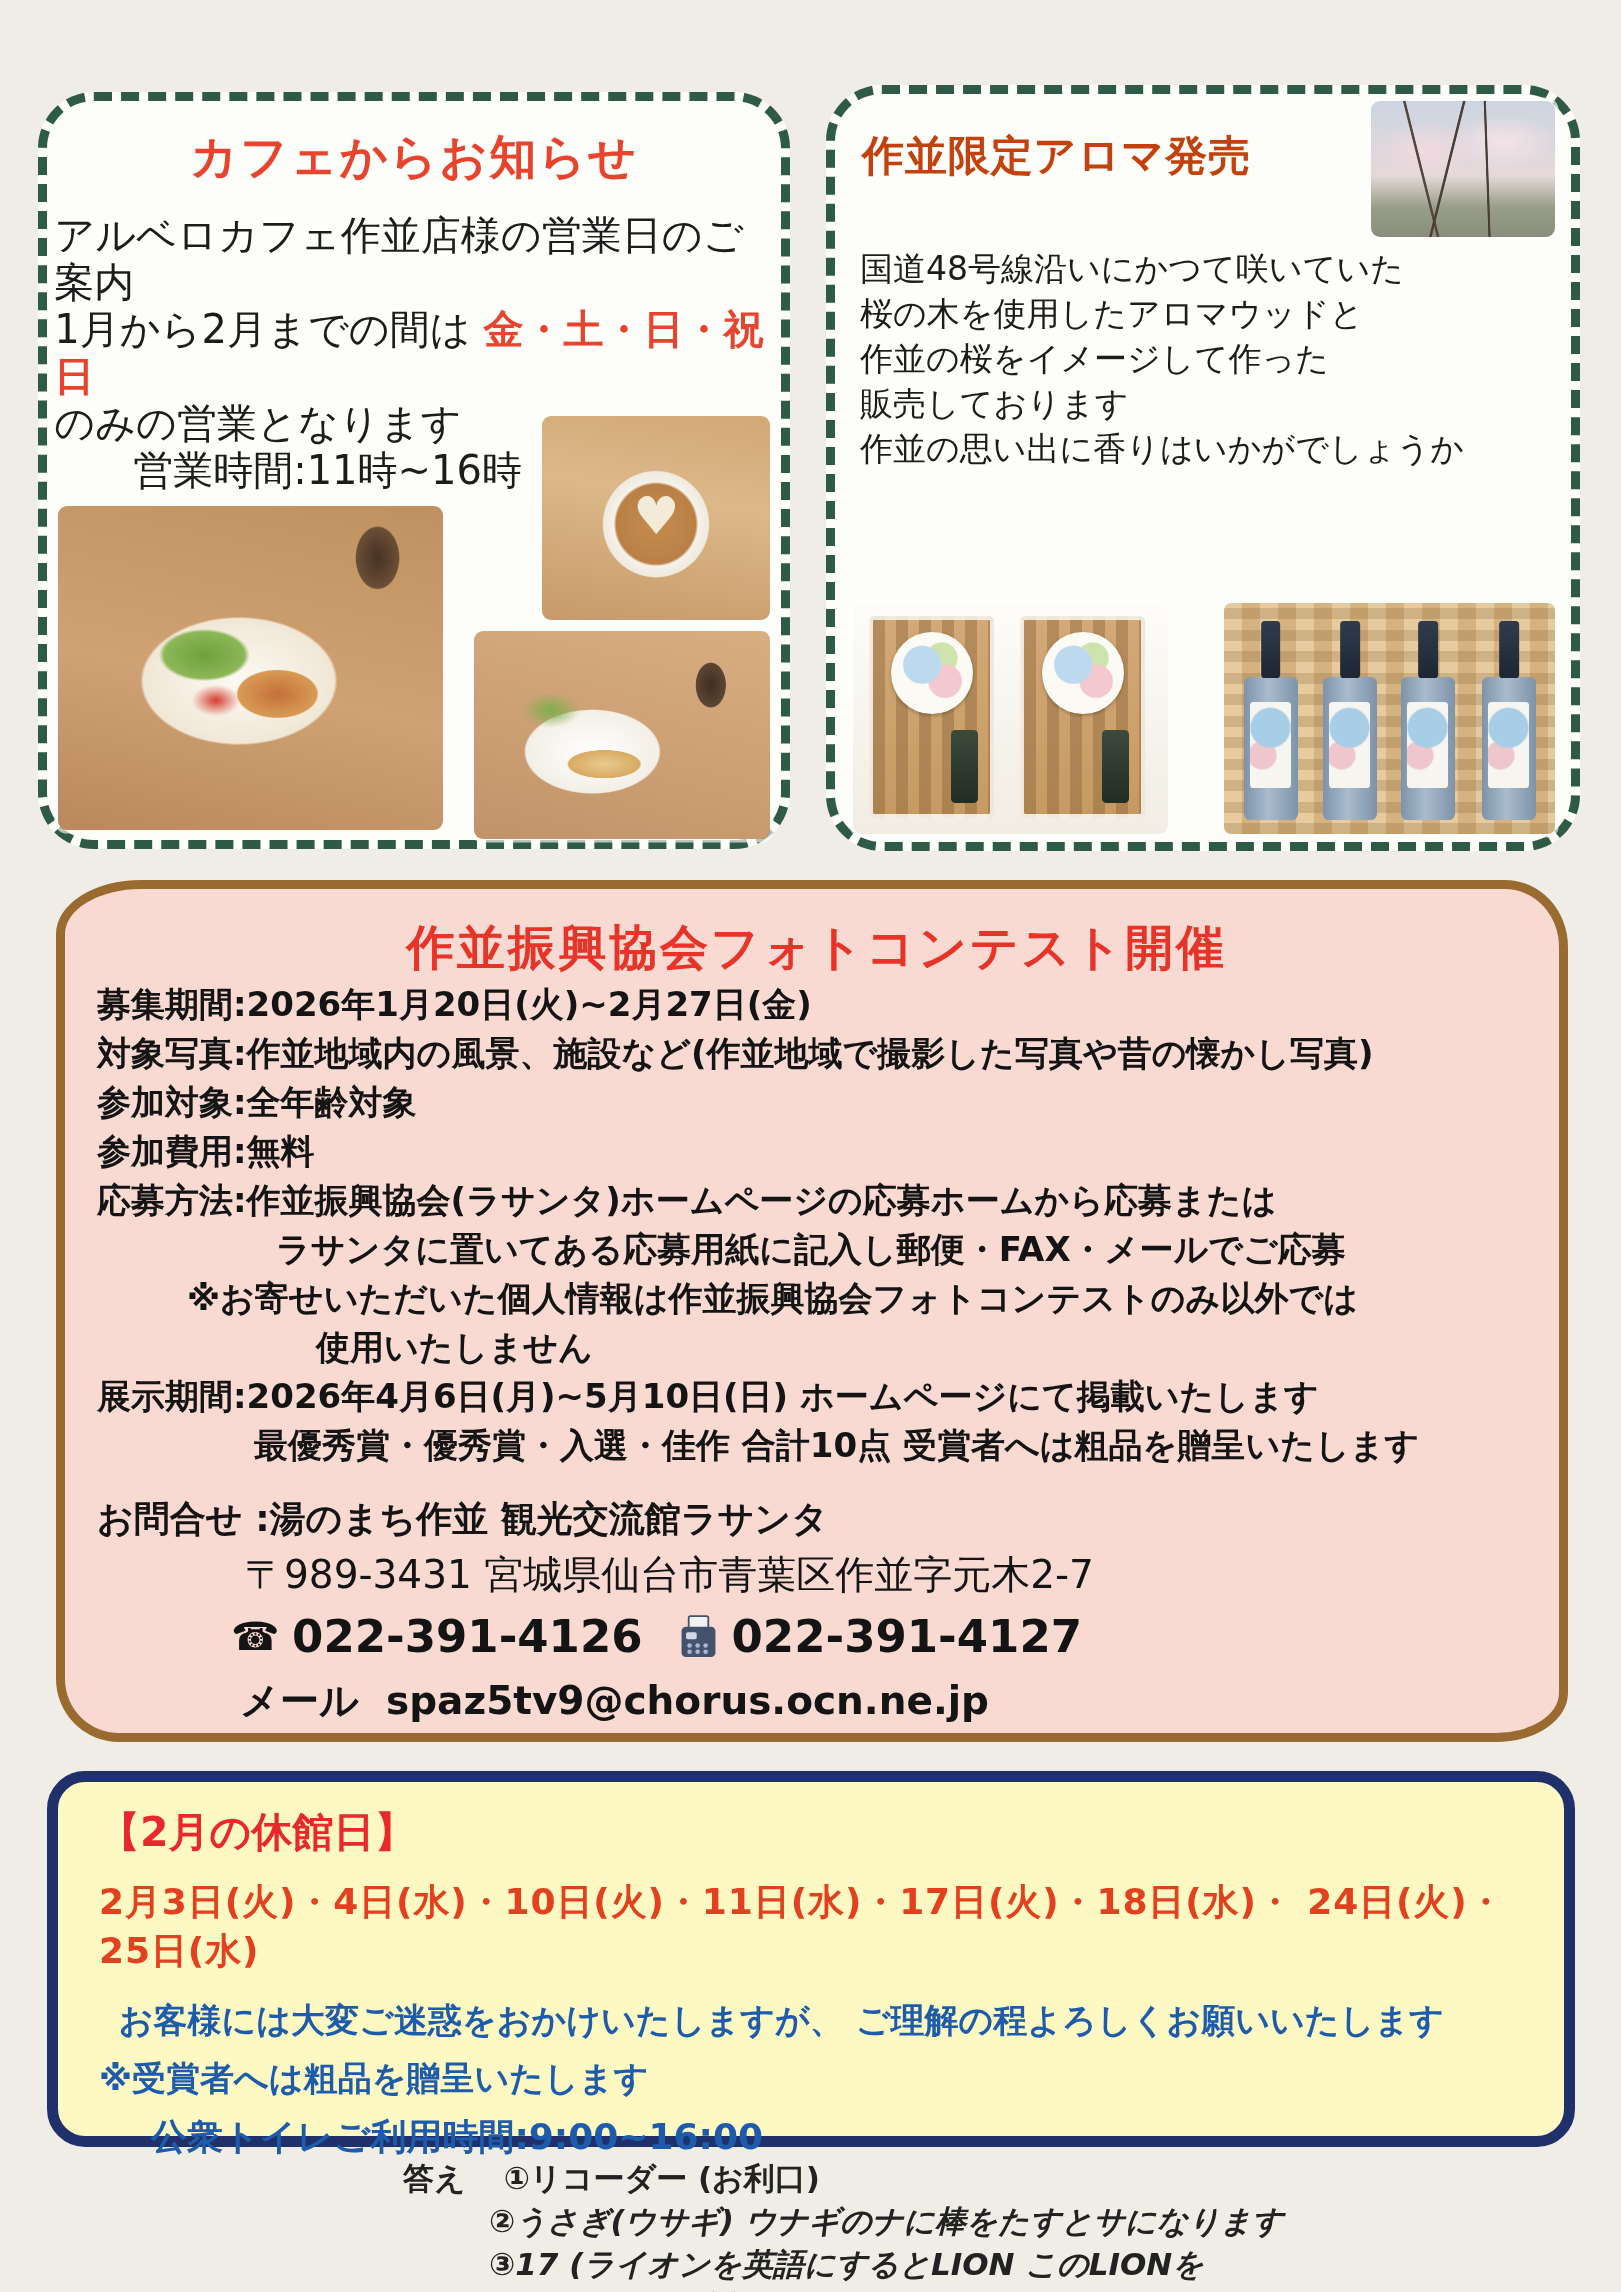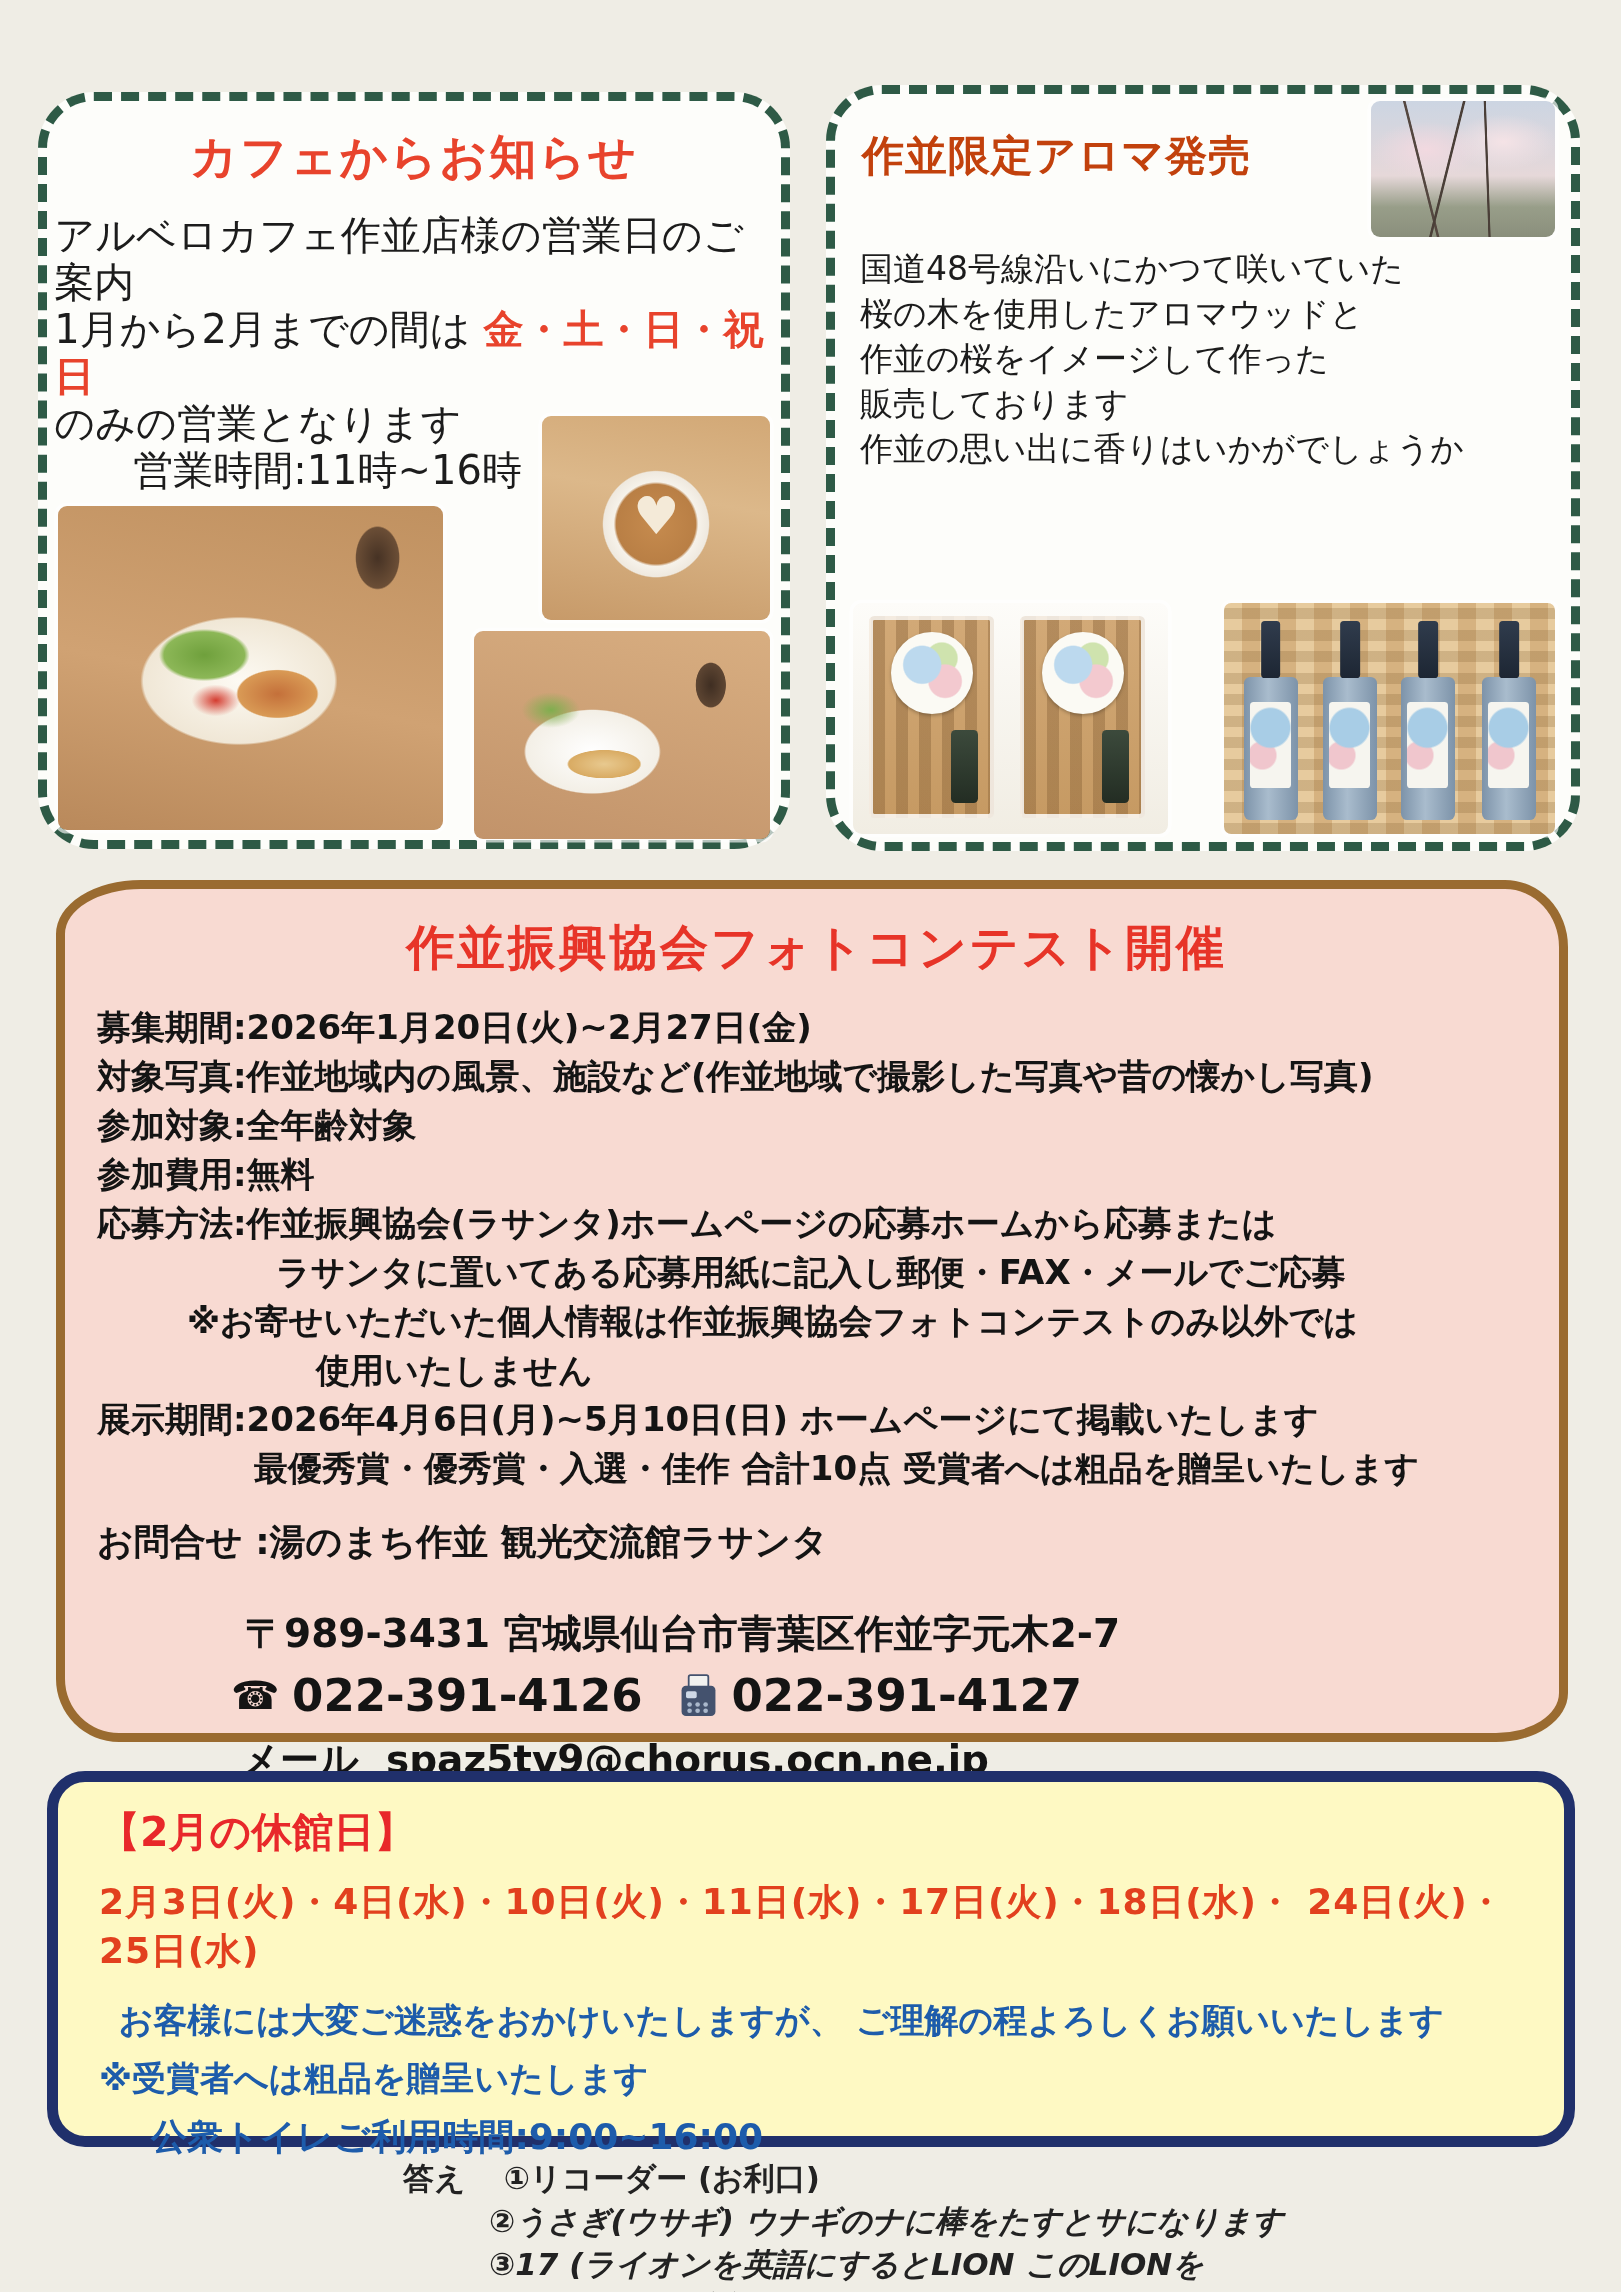--- a/index.html
+++ b/index.html
@@ -125,28 +125,28 @@
   .contest-box {
     position:absolute; left:56px; top:880px; width:1512px; height:862px;
     background:#f8dad2; border:9.9px solid #9a6b30;
     border-radius:85px 63px 72px 63px / 54px 67px 49px 63px;
     padding:27px 23px 0 32px;
   }
   .contest-title {
     text-align:center; font-size:48px; font-weight:bold; color:#e73428; letter-spacing:2.7px;
   }
   .c-line { font-size:34px; font-weight:600; color:#141414; line-height:49px; }
-  .c-lines { margin-top:23px; }
+  .c-lines { }
   .ind-100 { padding-left:90px; }
   .ind-175 { padding-left:157px; }
   .ind-200 { padding-left:179px; }
   .ind-245 { padding-left:219px; }
   .contact { margin-top:23px; color:#141414; }
   .contact-line1 { font-size:36px; font-weight:600; line-height:52px; }
-  .contact-line2 { font-size:39px; font-weight:700; padding-left:148px; line-height:59px;margin-top:36px; }
+  .contact-line2 { font-size:39px; font-weight:400; padding-left:148px; line-height:59px; }
   .contact-line3 { font-size:45px; font-weight:600; padding-left:134px; line-height:66px; display:flex; align-items:center; gap:12.5px; }
   .contact-line4 { font-size:39px; font-weight:600; padding-left:143px; line-height:61px; }
   .phone-glyph { font-size:39px; }
   .fax-svg { width:41px; height:47px; margin-left:23px; }
   
   .closure-box {
     position:absolute; left:47px; top:1771px; width:1528px; height:376px;
     background:#fef9c3; border:11.6px solid #20306b; border-radius:38px;
     padding:23px 32px 0 41px;
   }

